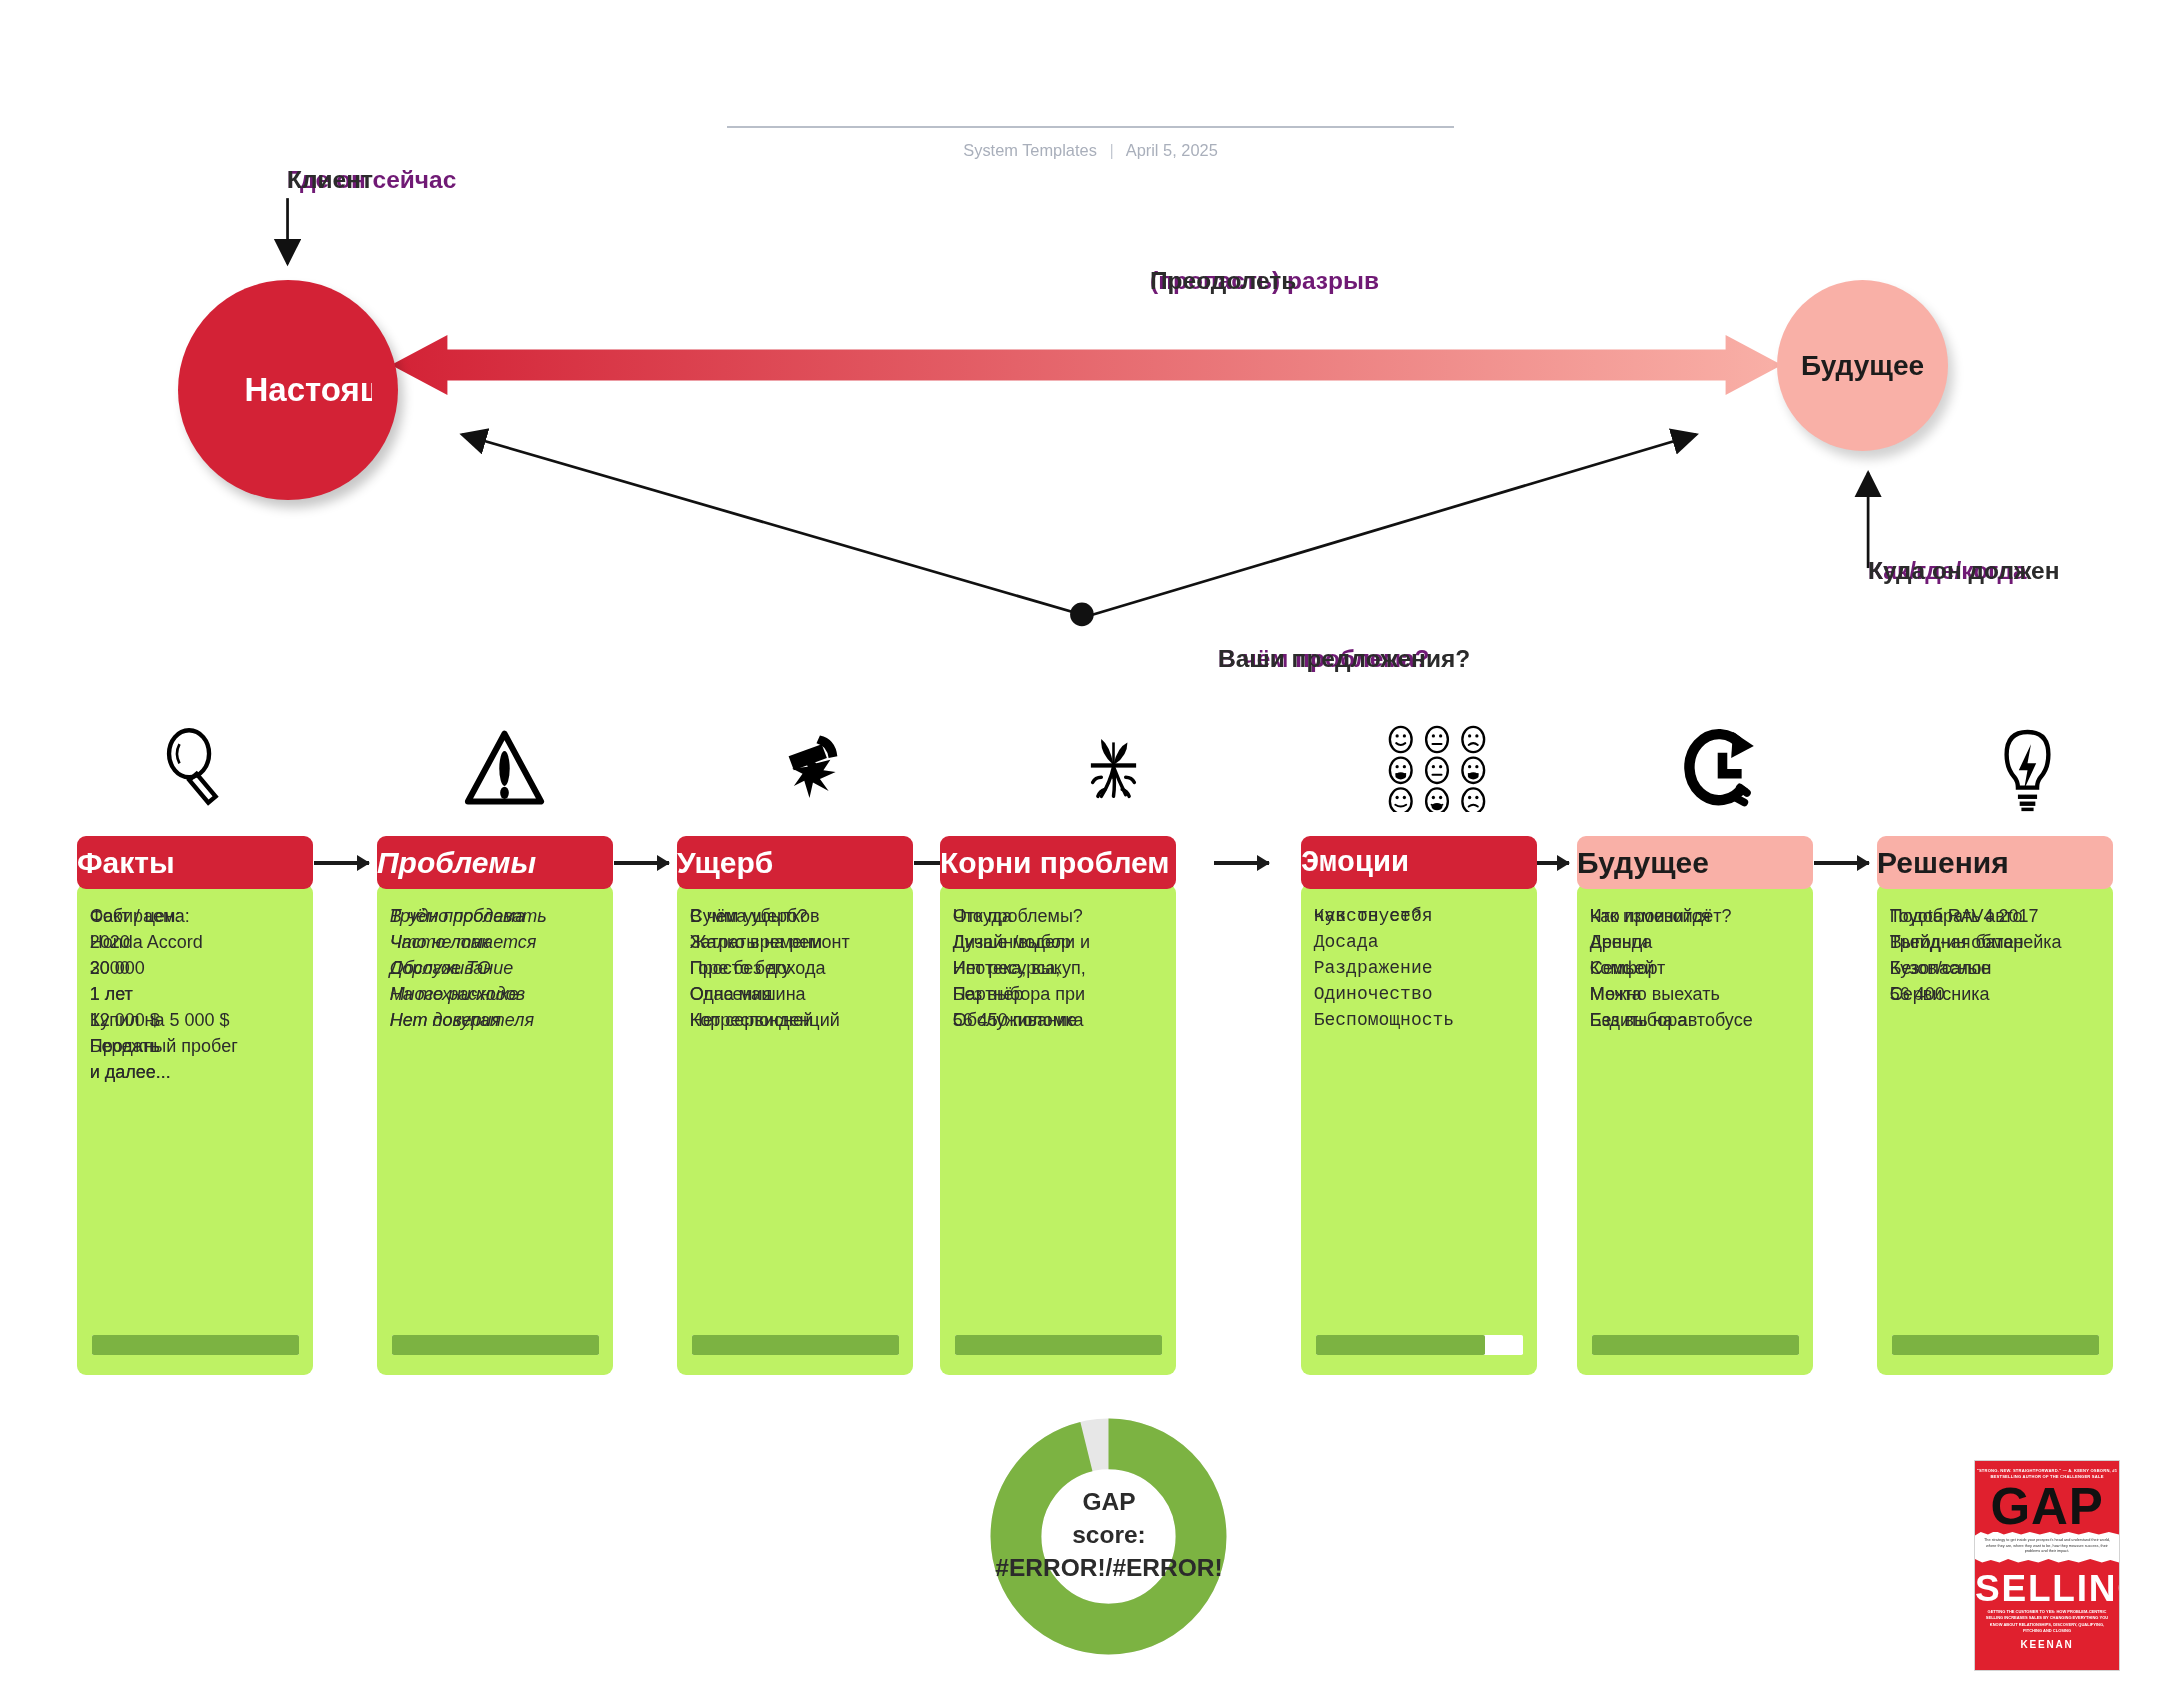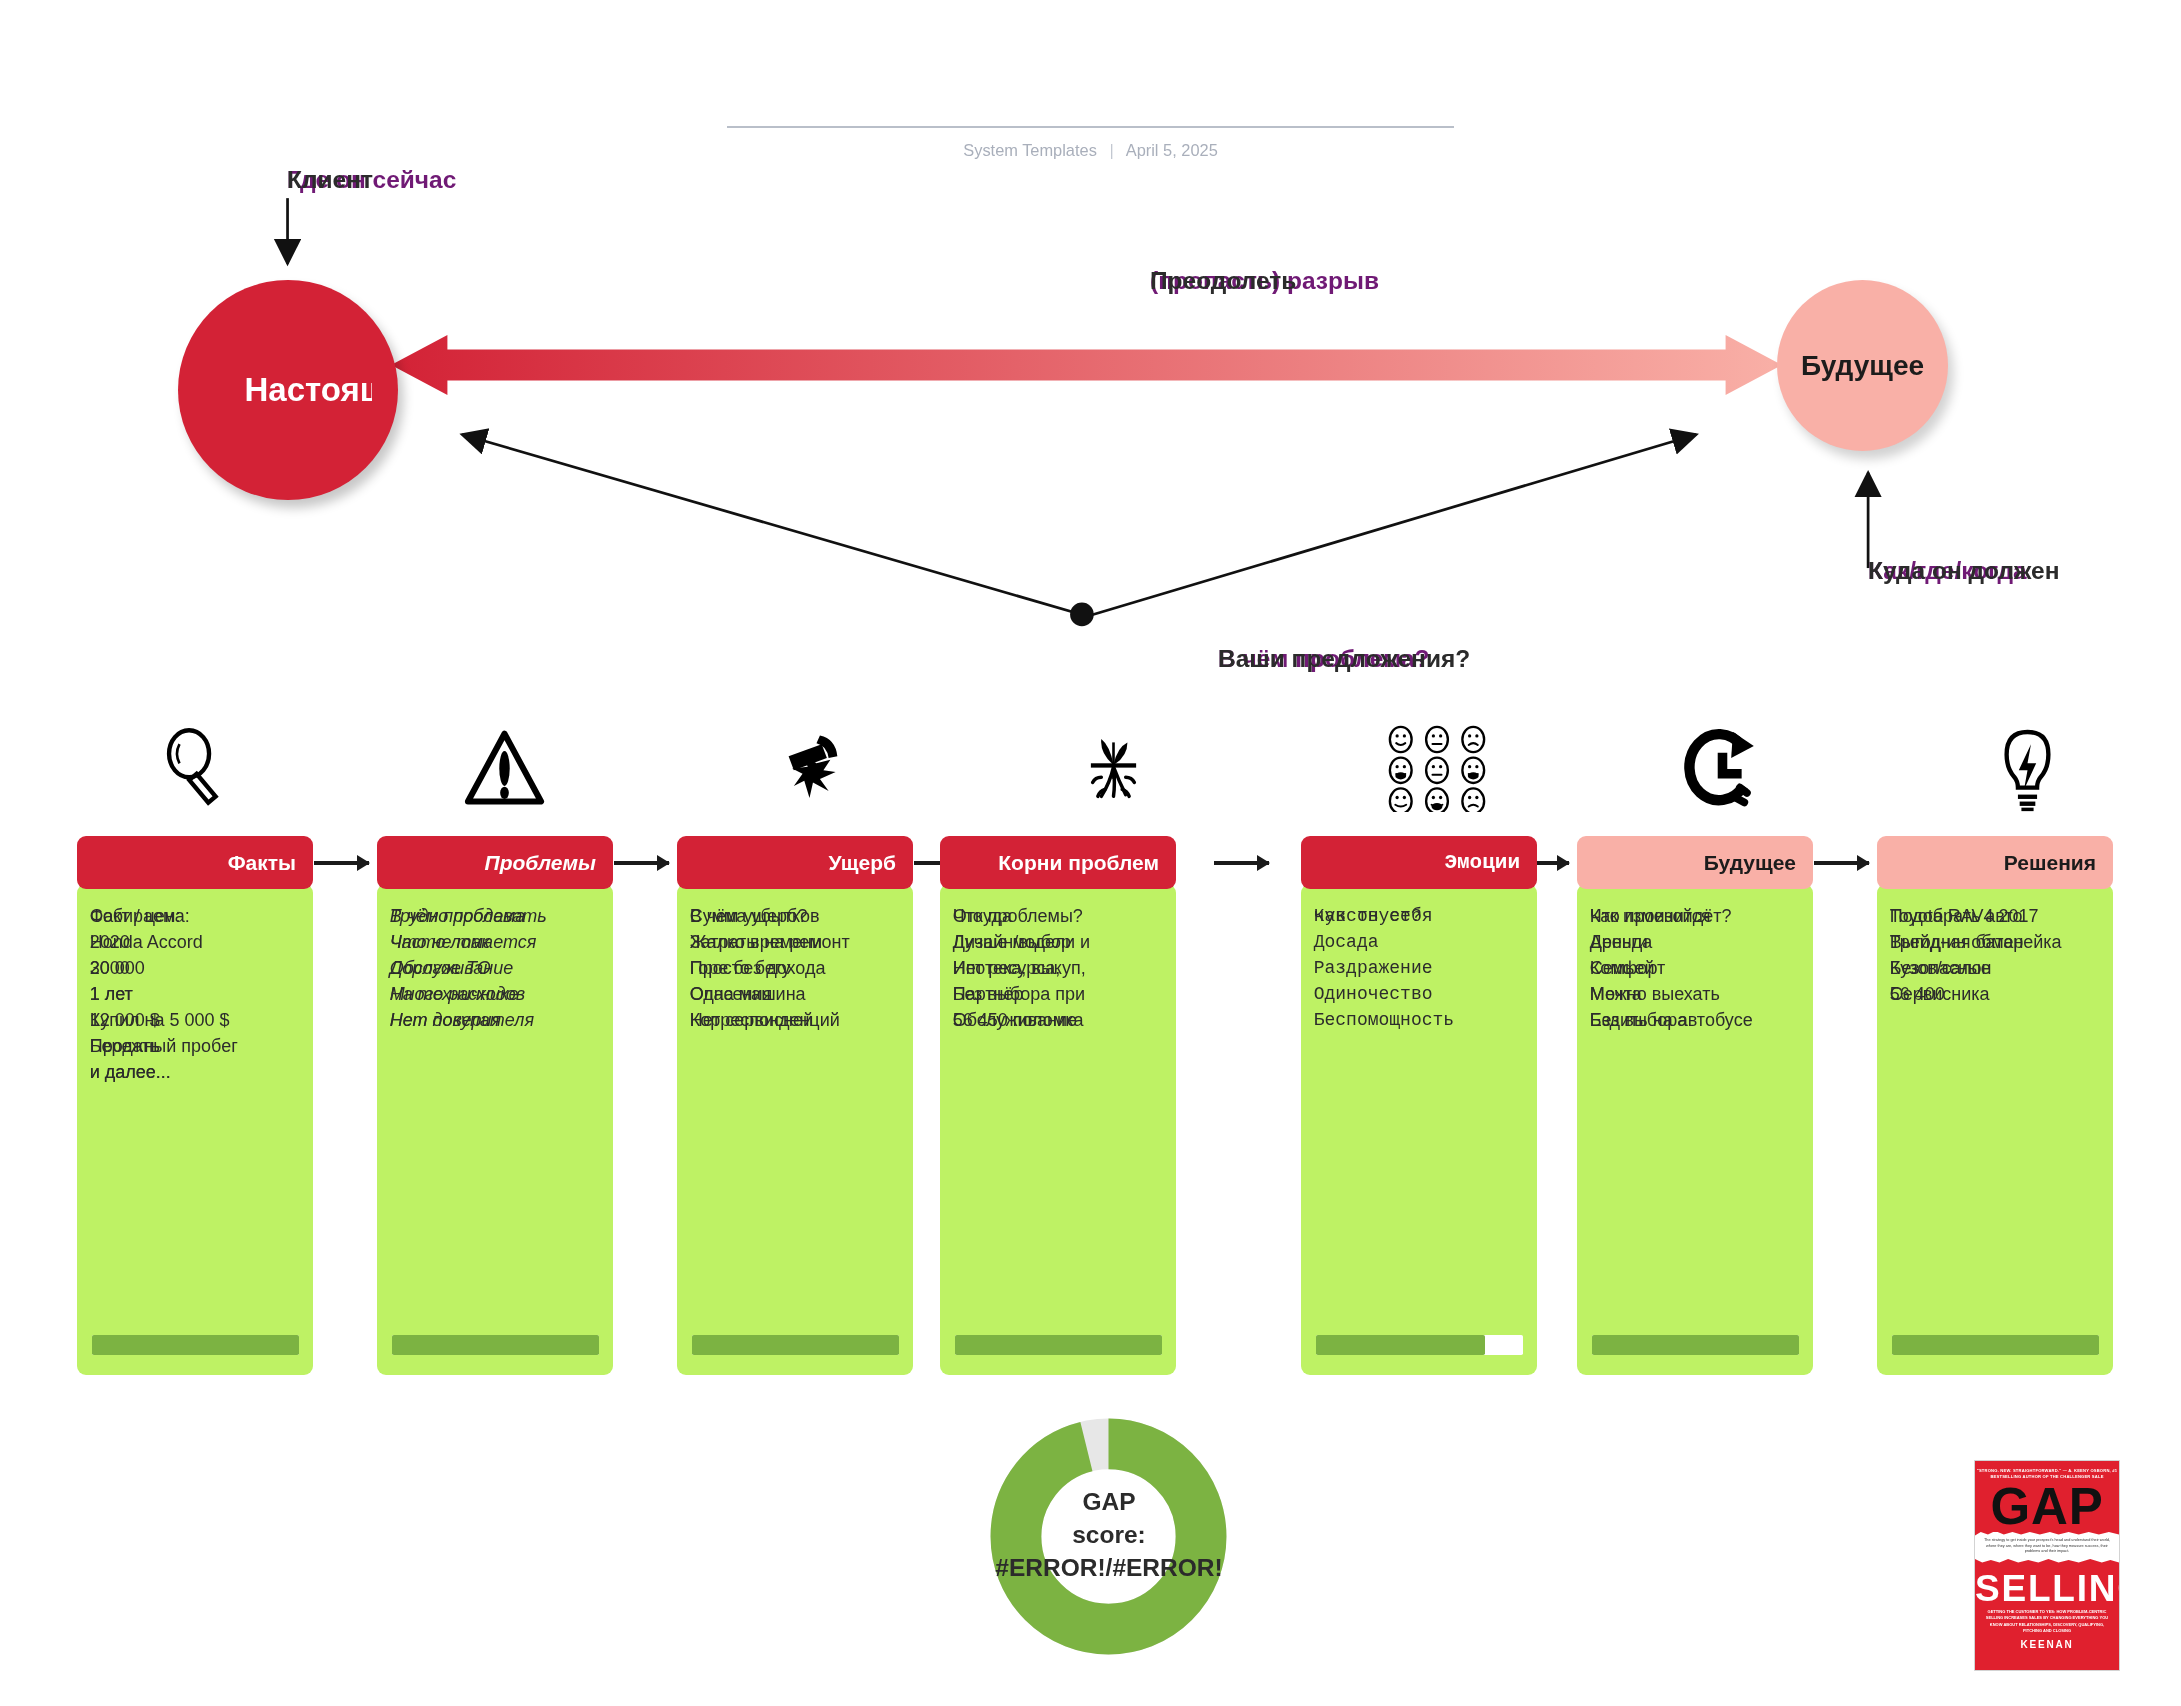--- a/index.html
+++ b/index.html
@@ -55,22 +55,22 @@
   
   .thin-svg{position:absolute;left:0;top:0;width:2182px;height:1706px;pointer-events:none;}
 
   
   .icon-row{position:absolute;left:0;top:718px;width:2182px;height:109px;}
   .icon-cell{position:absolute;width:109px;height:100px;display:flex;align-items:center;justify-content:center;}
 
   
   .card{position:absolute;top:836px;width:236px;}
   .card .hdr{
-    height:53px;border-radius:9px;display:flex;align-items:center;justify-content:flex-end;
-    padding-right:17px;box-sizing:border-box;color:#ffffff;font-size:21px;font-weight:bold;
+    height:53px;border-radius:9px;display:flex;align-items:center;
+    padding-right:23px;box-sizing:border-box;color:#ffffff;font-size:30px;font-weight:bold;
     position:relative;z-index:3;overflow:hidden;white-space:nowrap;
   }
   .card .hdr.red{background:#d32236;}
   .card .hdr.pink{background:#f9b0a7;color:#1c1c1c;}
   .card .hdr .htxt{position:relative;}
   .card .body{
     margin-top:-5.5px;background:#bef264;border-radius:9px;
     min-height:491px;padding:20px 12.7px 0 12.7px;box-sizing:border-box;position:relative;
   }
   .card .body .line{

